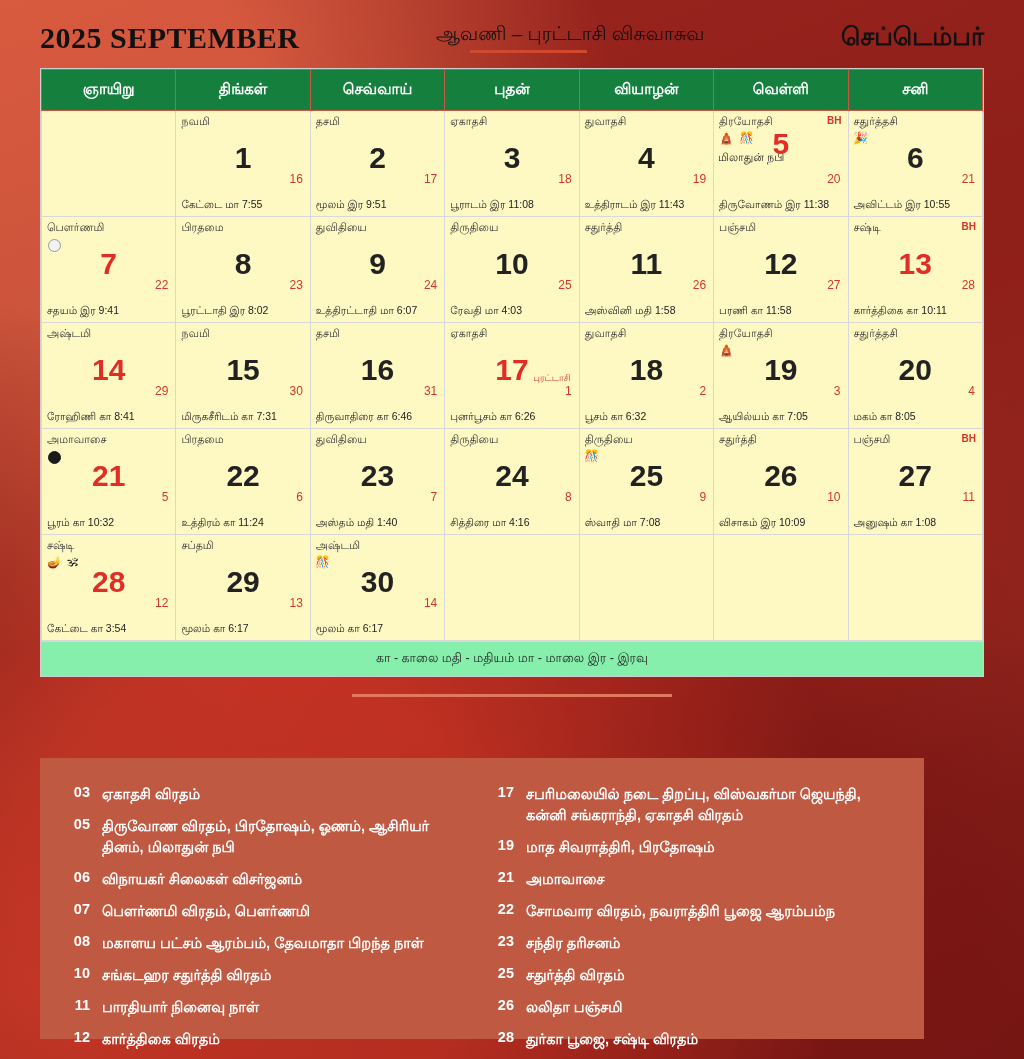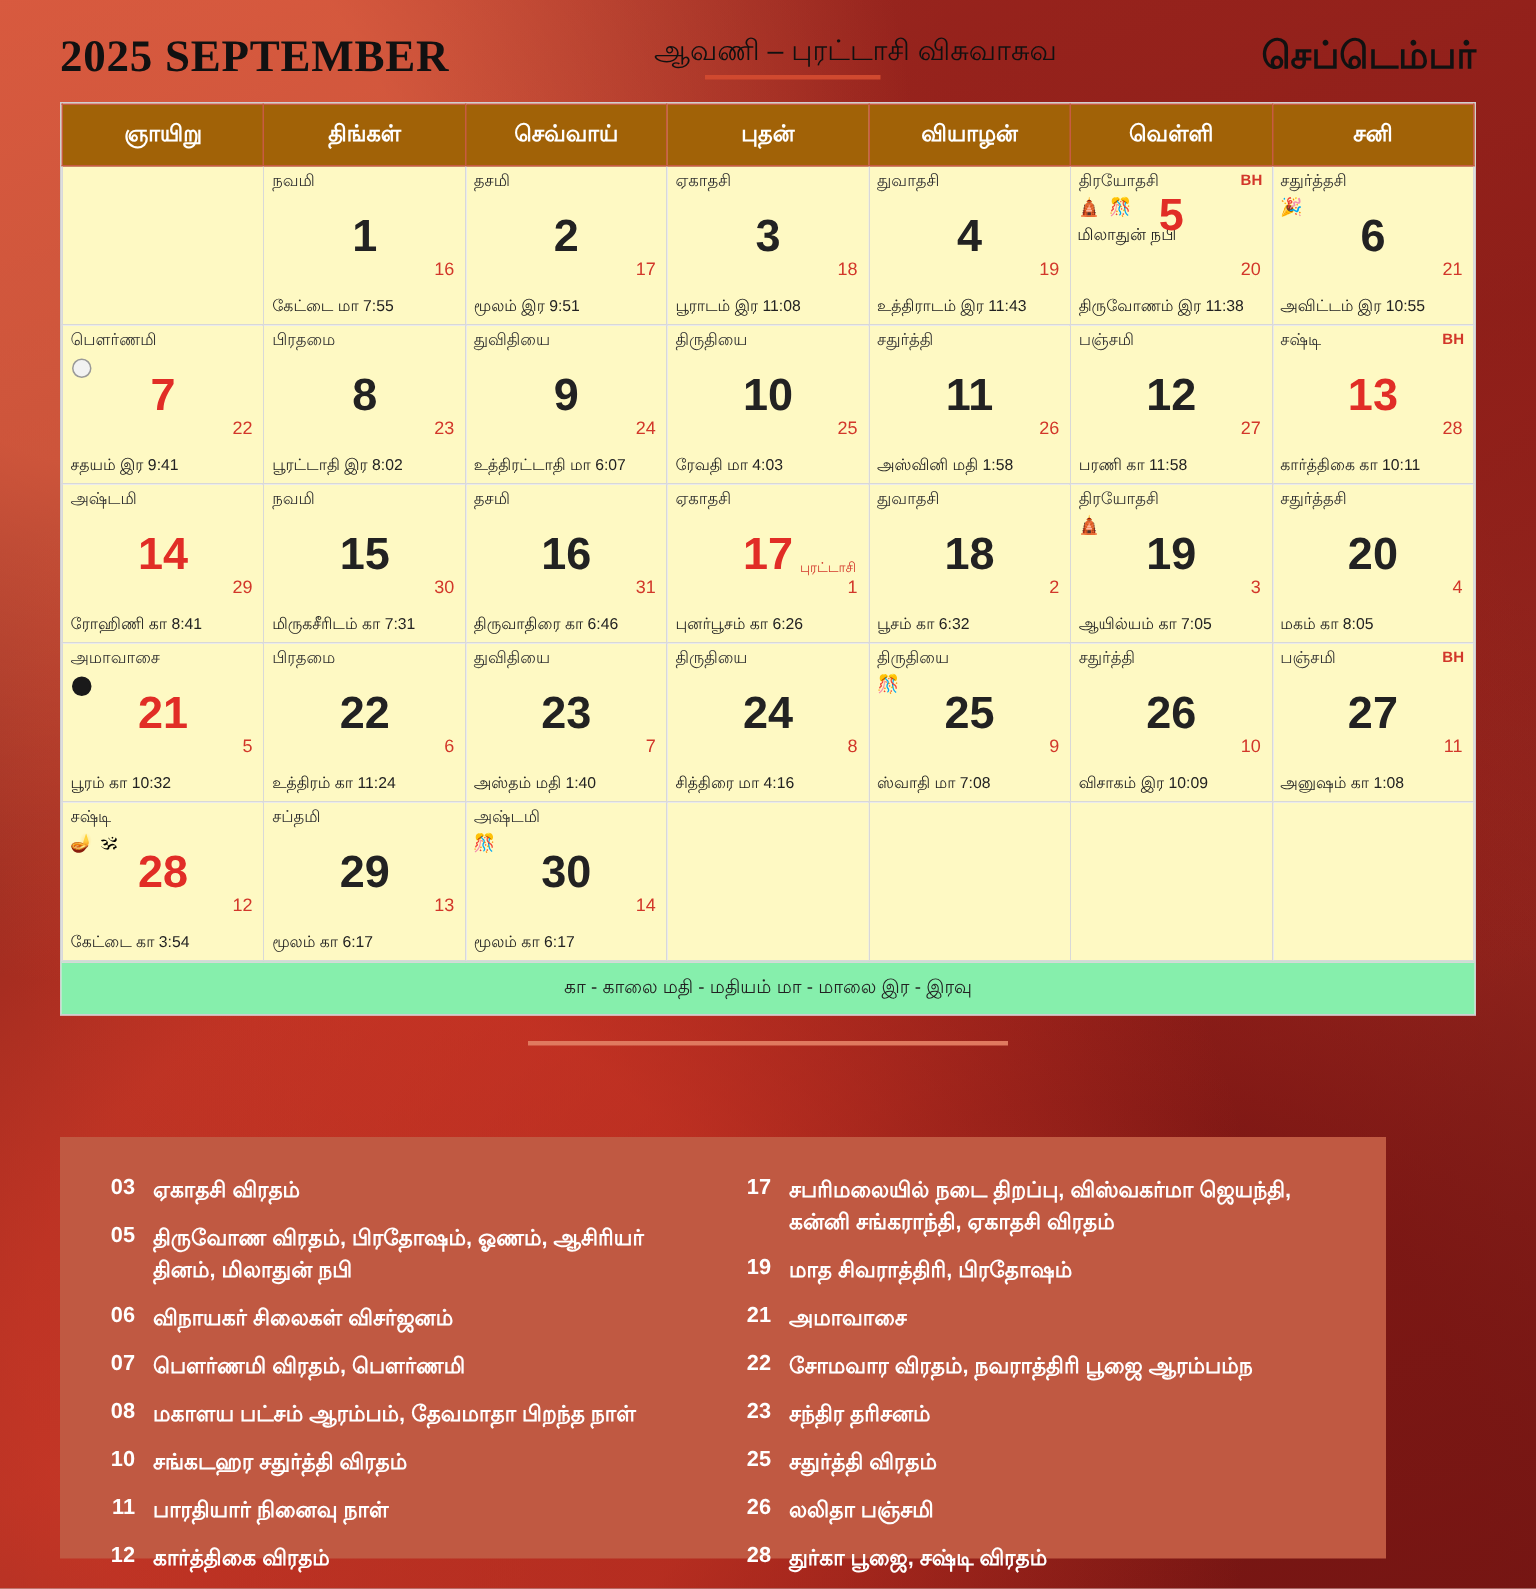--- a/index.html
+++ b/index.html
@@ -47,21 +47,21 @@
 
   
   .cal{
     position:absolute;left:40px;top:68px;width:944px;
     background:#fff;
     border:1px solid #cfcfcf;
     box-sizing:border-box;
   }
   table.calendar{border-collapse:collapse;width:100%;table-layout:fixed;}
   table.calendar th{
-    background:#a16207;color:#fff;font-size:15px;font-weight:bold;
+    background:#15803d;color:#fff;font-size:15px;font-weight:bold;
     height:38px;border:1px solid #c75b42;
   }
   table.calendar td{
     border:1px solid #d8d8d8;
     height:105px;vertical-align:top;position:relative;
     padding:0;background:#fef9c3;
   }
   .cellinner{position:relative;height:105px;}
   .tithi{
     position:absolute;left:5px;top:4px;font-size:11px;color:#333;

